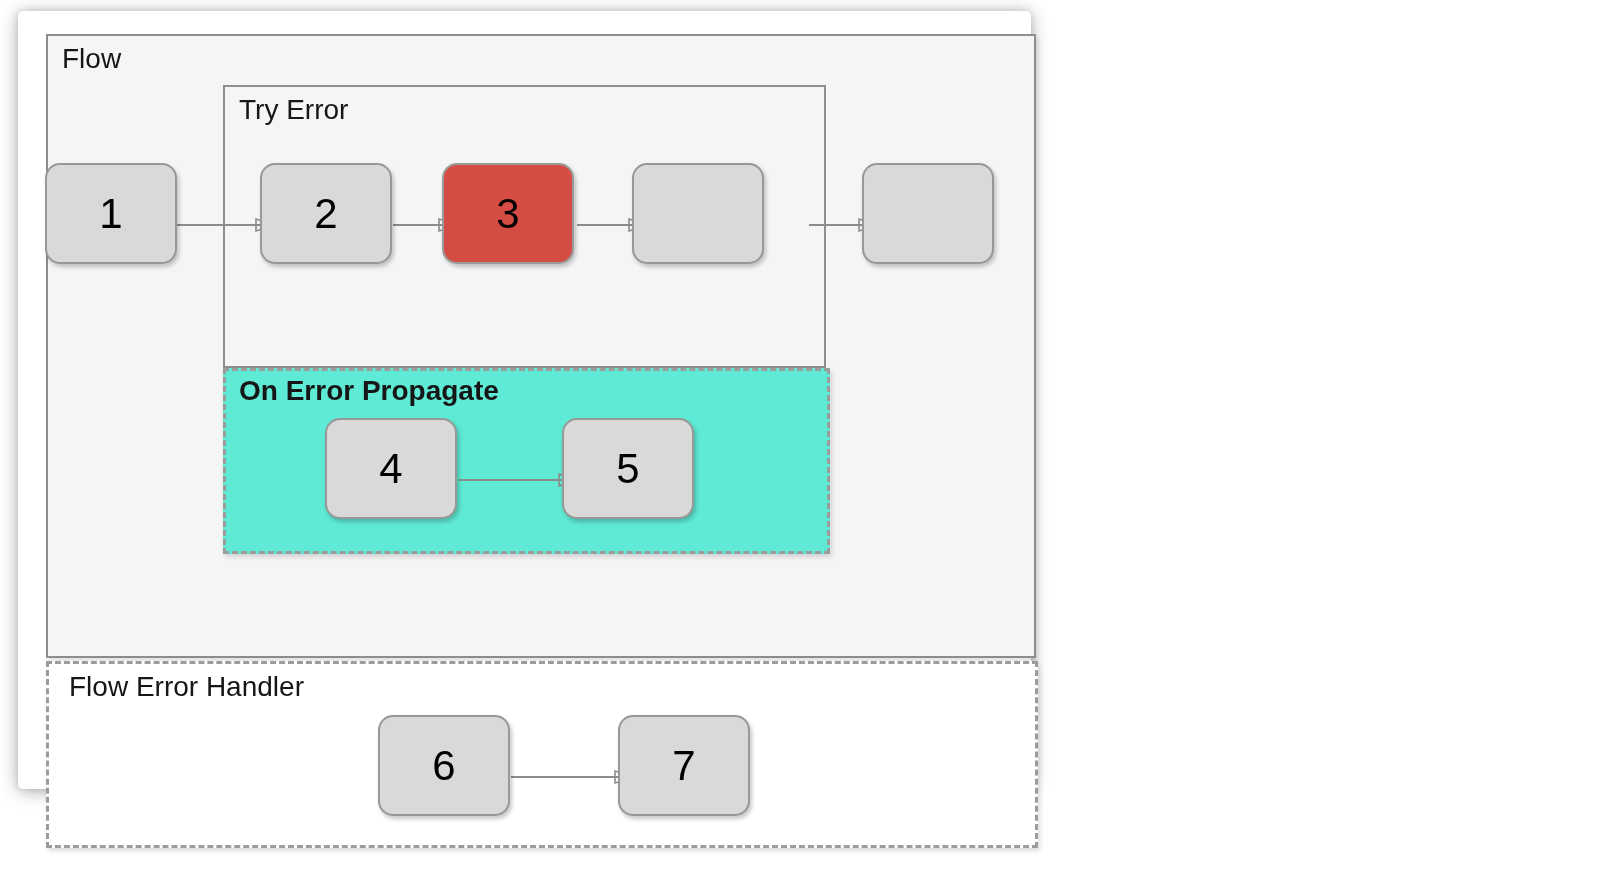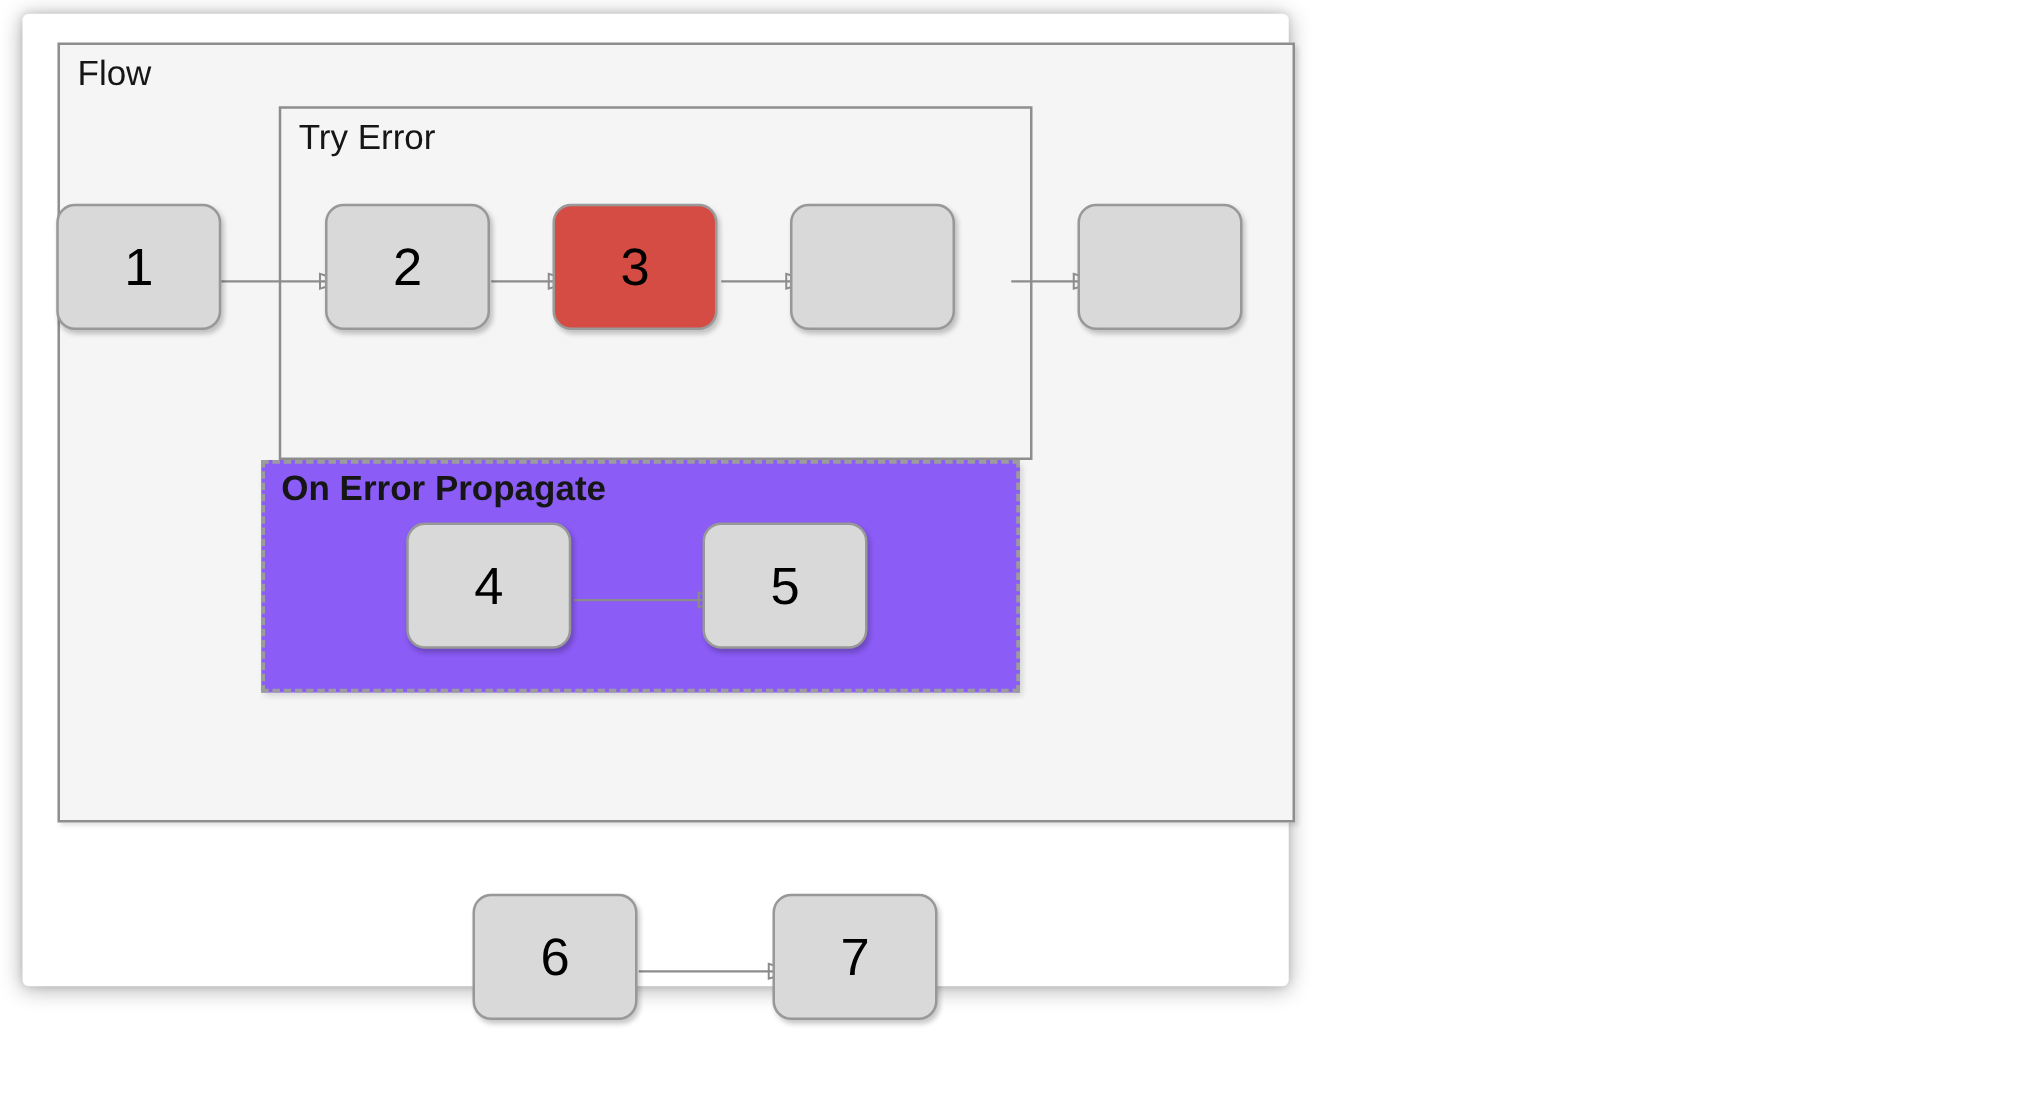--- a/index.html
+++ b/index.html
@@ -41,25 +41,25 @@
   .tryscope {
     left: 205px;
     top: 74px;
     width: 603px;
     height: 283px;
     background: transparent;
     border: 2px solid #8e8e8e;
   }
 
   .oep {
-    left: 191px;
+    left: 205px;
     top: 357px;
     width: 607px;
     height: 186px;
-    background: #8b5cf6;
+    background: #5eead4;
     border: 3px dashed #9c9c9c;
     box-shadow: 2px 3px 5px rgba(0,0,0,0.14);
   }
 
   .feh {
     left: 28px;
     top: 650px;
     width: 992px;
     height: 187px;
     background: #ffffff;
@@ -120,20 +120,23 @@
   </div>
 
   <div class="container tryscope">
     <div class="clabel">Try Error</div>
   </div>
 
   <div class="container oep">
     <div class="clabel bold">On Error Propagate</div>
   </div>
 
+  <div class="container feh">
+    <div class="clabel">Flow Error Handler</div>
+  </div>
 
   <svg class="arrows" viewBox="0 0 1618 874" xmlns="http://www.w3.org/2000/svg">
 
     <g>
       <line class="arrow-line" x1="159" y1="214" x2="254" y2="214"></line>
       <polygon class="arrow-head" points="257,214 238,208 238,220"></polygon>
     </g>
 
     <g>
       <line class="arrow-line" x1="375" y1="214" x2="437" y2="214"></line>

